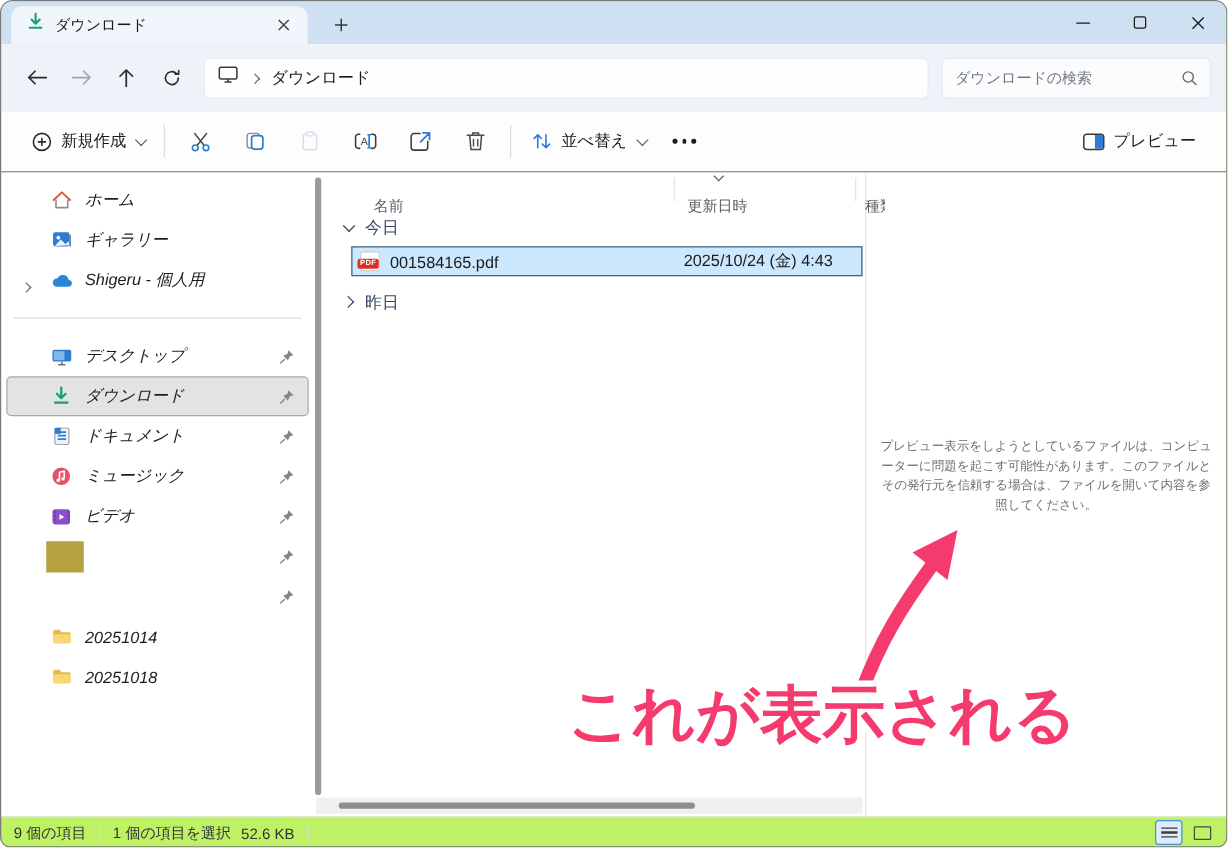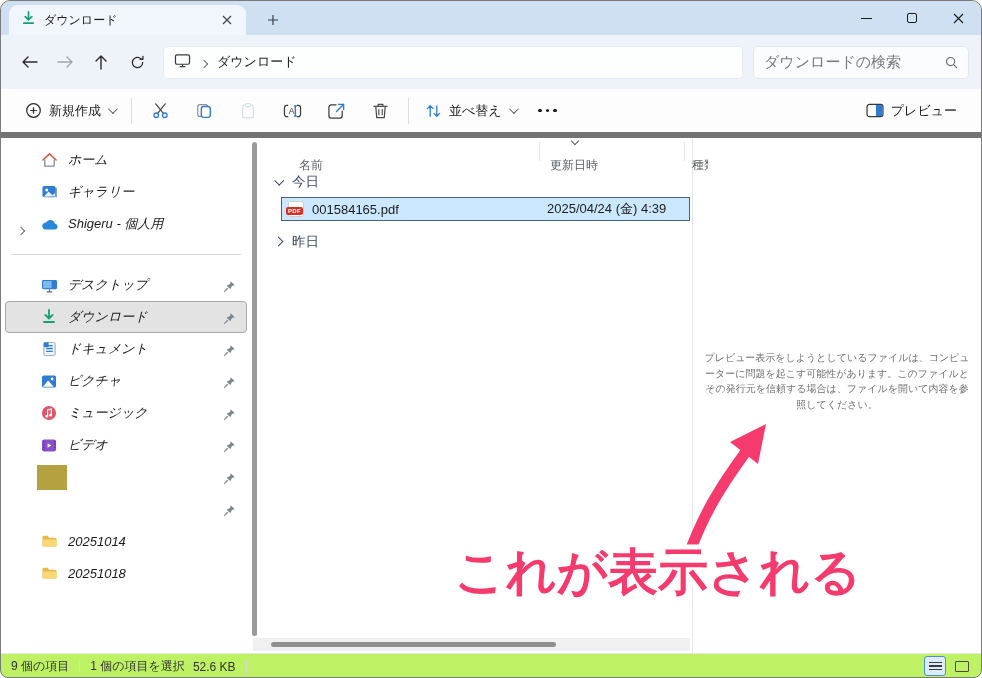--- a/index.html
+++ b/index.html
@@ -21,24 +21,24 @@
 
   
   .navbar { height:54px; background:#eef3fa; display:flex; align-items:center; padding:0 12px 0 10px; }
   .nav-btn { width:36px; height:34px; display:flex; align-items:center; justify-content:center; border-radius:5px; }
   .nav-btn.disabled svg { opacity:.38; }
   .addressbar { flex:1; height:33px; background:#fdfefe; border-radius:5px; margin:0 10px 0 8px;
                 display:flex; align-items:center; padding:0 10px; border:1px solid #e7ecf3; }
   .crumb-text { font-size:13px; color:#1b1b1b; margin-left:6px; }
   .searchbox { width:216px; height:33px; background:#fbfcfe; border:1px solid #e3e8ef; border-radius:5px;
                display:flex; align-items:center; padding:0 10px; }
-  .search-ph { flex:1; font-size:15px; color:#767b82; }
-
-  
-  .toolbar { height:49px; background:#fdfdfe; border-bottom:6px solid #737373; display:flex; align-items:center; padding:0 14px; }
+  .search-ph { flex:1; font-size:12px; color:#767b82; }
+
+  
+  .toolbar { height:49px; background:#fdfdfe; border-bottom:1px solid #737373; display:flex; align-items:center; padding:0 14px; }
   .tb-btn { display:flex; align-items:center; gap:7px; padding:0 10px; height:36px; border-radius:5px; font-size:13px; color:#1b1b1b; }
   .tb-ico { width:44px; height:36px; display:flex; align-items:center; justify-content:center; border-radius:5px; }
   .tb-sep { width:1px; height:26px; background:#dcdcdc; margin:0 6px; }
   .tb-spacer { flex:1; }
   .chev { display:inline-block; width:7px; height:7px; border-right:1.4px solid #5a5a5a; border-bottom:1.4px solid #5a5a5a; transform:rotate(45deg) translateY(-2px); }
   .dots { display:flex; gap:4px; }
   .dots i { width:3.5px; height:3.5px; background:#1b1b1b; border-radius:50%; }
 
   
   .main { position:relative; display:flex; height:515px; background:#fff; }
@@ -328,36 +328,20 @@
         <span class="sb-label">ドキュメント</span>
         <span class="pin">
           <svg width="13" height="13" viewBox="0 0 16 16">
               <path d="M9.5 1.5 14.5 6.5 11 7.3 9 11.5 4.5 7 8.7 5z" fill="#7c8794"></path>
               <path d="M5.5 10.5 2 14" stroke="#7c8794" stroke-width="1.5" stroke-linecap="round"></path>
             </svg>
         </span>
       </div>
       <div class="sb-item">
         <span class="sb-icon">
-          <svg width="16" height="15" viewBox="0 0 17 16">
-              <rect x="1" y="1.5" width="15" height="13" rx="2" fill="#2f7cd2"></rect>
-              <circle cx="11.8" cy="5.3" r="1.5" fill="#fff"></circle>
-              <path d="M2 13.5 7.5 7l6 6.5z" fill="#fff"></path>
-            </svg>
-        </span>
-        <span class="sb-label">ピクチャ</span>
-        <span class="pin">
-          <svg width="13" height="13" viewBox="0 0 16 16">
-              <path d="M9.5 1.5 14.5 6.5 11 7.3 9 11.5 4.5 7 8.7 5z" fill="#7c8794"></path>
-              <path d="M5.5 10.5 2 14" stroke="#7c8794" stroke-width="1.5" stroke-linecap="round"></path>
-            </svg>
-        </span>
-      </div>
-      <div class="sb-item">
-        <span class="sb-icon">
           <svg width="16" height="16" viewBox="0 0 17 17">
               <circle cx="8.5" cy="8.5" r="7.5" fill="#e0556a"></circle>
               <path d="M7 12V5.2l4-1v6.3" stroke="#fff" stroke-width="1.3" fill="none"></path>
               <circle cx="6" cy="12" r="1.5" fill="#fff"></circle>
               <circle cx="10" cy="10.8" r="1.4" fill="#fff"></circle>
             </svg>
         </span>
         <span class="sb-label">ミュージック</span>
         <span class="pin">
           <svg width="13" height="13" viewBox="0 0 16 16">
@@ -433,21 +417,21 @@
       <div class="group-row">
         <span class="group-chev-open"></span>
         <span class="group-label">今日</span>
       </div>
 
       <div class="file-row selected">
         <span class="pdf-icon">
           <span class="pdf-badge">PDF</span>
         </span>
         <span class="f-name">001584165.pdf</span>
-        <span class="f-date">2025/04/24 (金) 4:39</span>
+        <span class="f-date">2025/10/24 (金) 4:43</span>
         <span class="f-type">Mic</span>
       </div>
 
       <div class="group-row" style="margin-top:7px">
         <span class="group-chev-closed"></span>
         <span class="group-label">昨日</span>
       </div>
 
 
       <div class="h-scroll">

